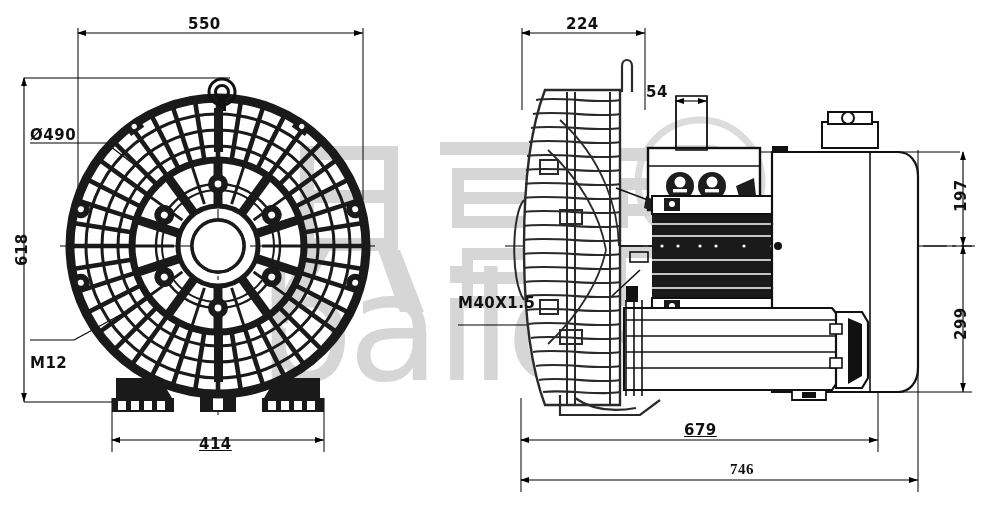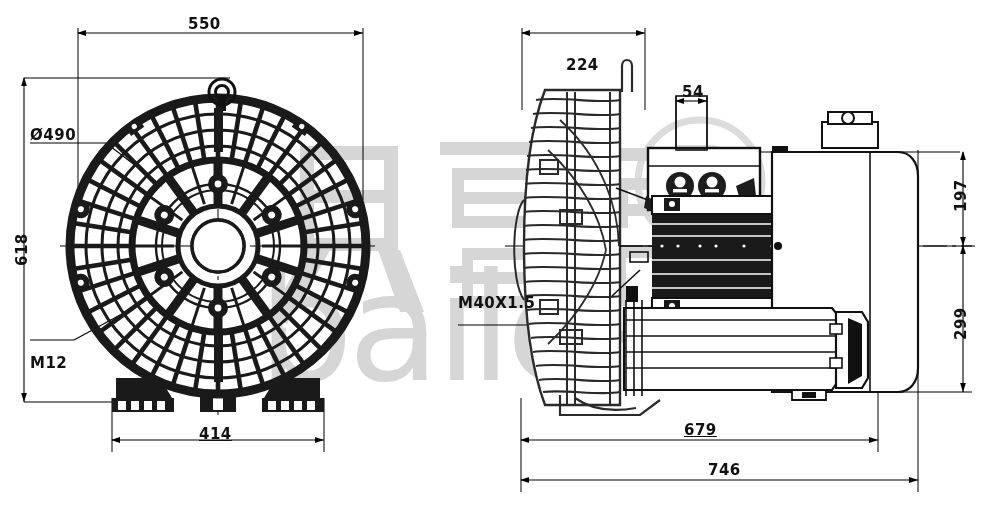--- a/index.html
+++ b/index.html
@@ -499,25 +499,25 @@
       <rect x="630" y="252" width="18" height="10"></rect>
       <line x1="620" y1="246" x2="652" y2="246"></line>
       <path d="M612,296 L640,270"></path>
       <path d="M616,188 L648,200"></path>
     </g>
   </g>
 </svg>
 
 <span class="lbl" style="left:188px;top:15px;">550</span>
 <span class="lbl vert" style="left:13px;top:266px;">618</span>
-<span class="lbl" style="left:199px;top:425px;text-decoration:underline;">414</span>
+<span class="lbl" style="left:199px;top:435px;text-decoration:underline;">414</span>
 <span class="lbl" style="left:30px;top:126px;">Ø490</span>
 <span class="lbl" style="left:30px;top:323px;margin-top:31px;">M12</span>
 
-<span class="lbl" style="left:566px;top:15px;margin-top:41px;">224</span>
-<span class="lbl" style="left:682px;top:83px;text-align:center;">54</span>
+<span class="lbl" style="left:566px;top:15px;">224</span>
+<span class="lbl" style="left:646px;top:83px;text-align:center;">54</span>
 <span class="lbl vert" style="left:952px;top:212px;">197</span>
 <span class="lbl vert" style="left:952px;top:340px;">299</span>
 <span class="lbl" style="left:684px;top:421px;text-decoration:underline;">679</span>
-<span class="lbl" style="left:708px;top:461px;">746</span>
+<span class="lbl" style="left:730px;top:461px;font-family:Liberation Serif, serif;">746</span>
 <span class="lbl" style="left:458px;top:294px;">M40X1.5</span>
 
 </div>
 
 </body></html>

